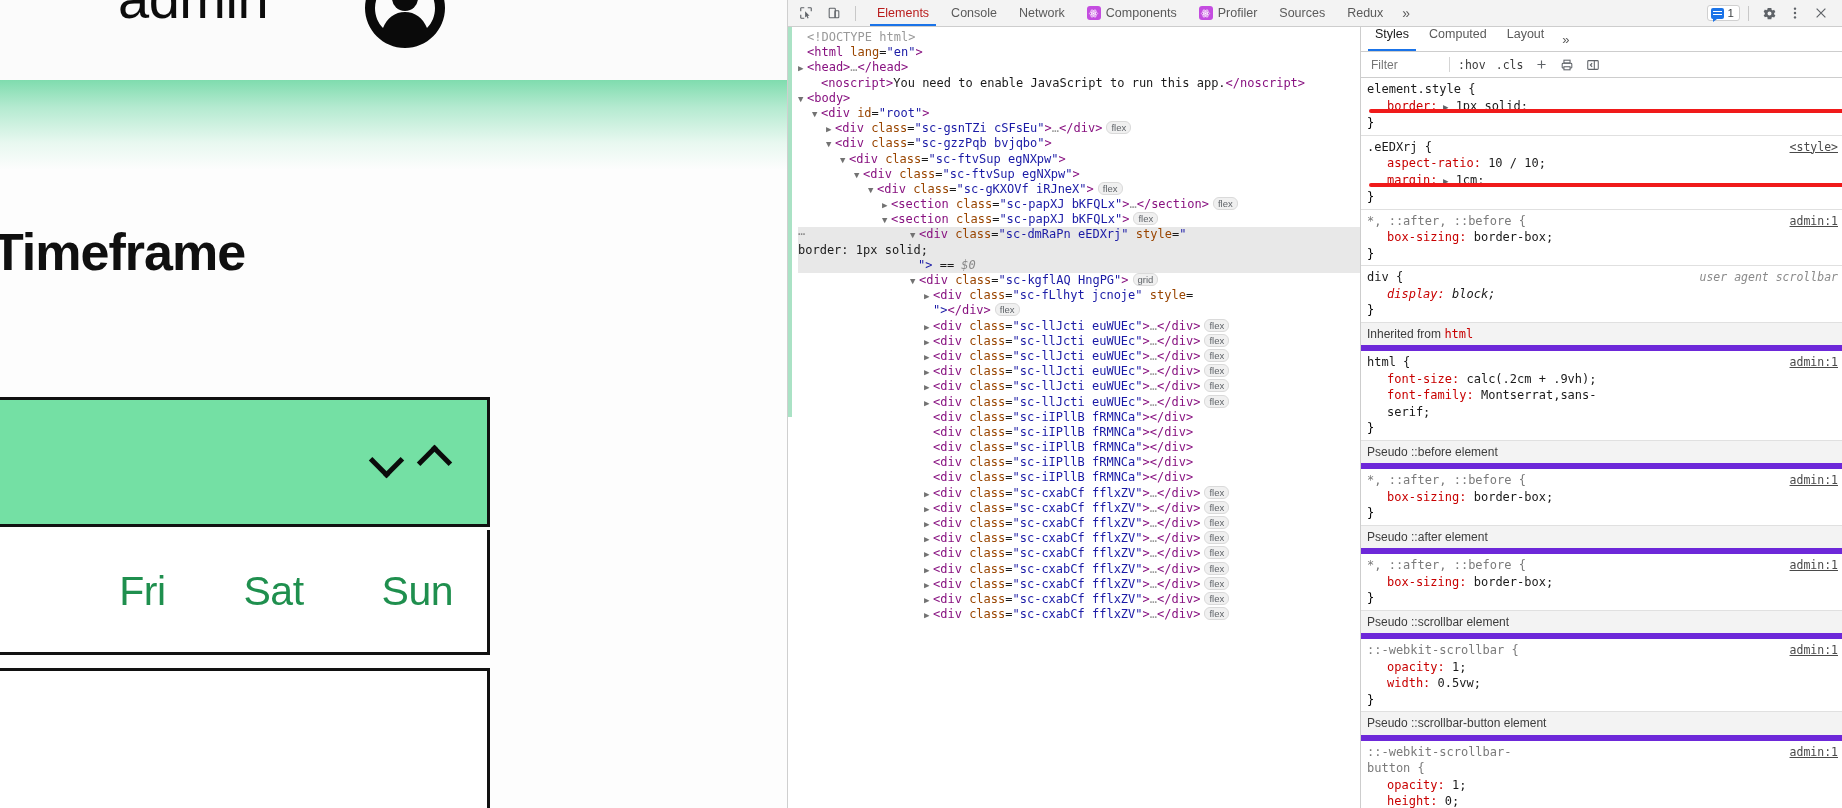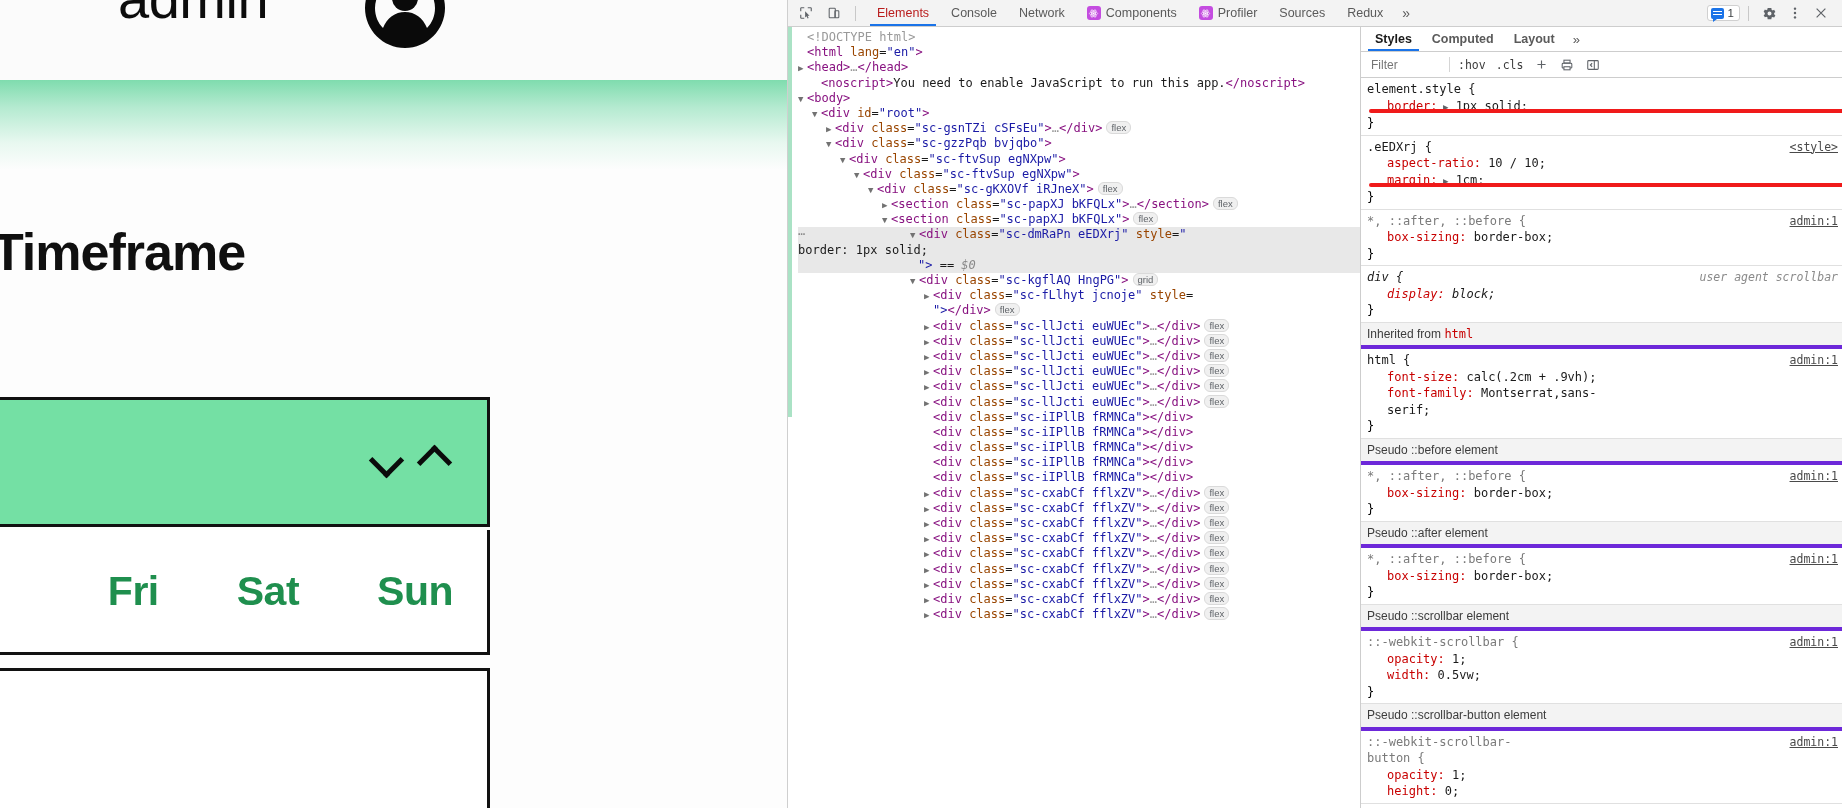--- a/index.html
+++ b/index.html
@@ -121,21 +121,21 @@
     border-bottom: 3px solid #111;
     display: flex;
     align-items: center;
     justify-content: flex-end;
     gap: 78px;
     padding-right: 34px;
     background: #ffffff;
   }
   .day-label {
     font-size: 41px;
-    font-weight: 700;
+    font-weight: 400;
     color: #1f8f4e;
     letter-spacing: -0.5px;
   }
   .below-strip {
     position: absolute;
     left: -10px;
     top: 668px;
     width: 500px;
     height: 140px;
     border-right: 3px solid #111;
@@ -319,28 +319,27 @@
   .styles-tabs {
     height: 25px;
     min-height: 25px;
     display: flex;
     align-items: stretch;
     border-bottom: 1px solid #cdcdcd;
     background: #ffffff;
     padding-left: 4px;
   }
   .st-tab {
-    display: flex; align-items: center;
+    display: flex; align-items: flex-start;
     padding: 0 10px;
     font-size: 12.5px;
     color: #5a5a5a;
     cursor: pointer;
     position: relative;
     white-space: nowrap;
-    font-weight: bold;
   }
   .st-tab.active { color: #1a1a1a; }
   .st-tab.active::after {
     content:"";position:absolute;left:3px;right:3px;bottom:0;height:2px;background:#1a73e8;
   }
   .st-more { display:flex;align-items:center;padding:0 8px;color:#5a5a5a;font-size:13px;cursor:pointer;}
 
   .styles-filterbar {
     height: 26px;
     min-height: 26px;
@@ -407,21 +406,21 @@
   }
   .arrow { color: #5f6368; font-size: 9px; }
   .red-underline {
     position: absolute;
     height: 4px;
     background: #f01a1a;
     border-radius: 2px;
   }
   .section-label {
     background: #f3f3f3;
-    border-bottom: 4px solid #6d28d9;
+    border-bottom: 6px solid #6d28d9;
     padding: 3px 0 3px 6px;
     font-family: "Liberation Sans", sans-serif;
     font-size: 12px;
     color: #3c3c3c;
   }
   .section-label .tagcol { color: #c80000; font-family:"DejaVu Sans Mono",monospace;}
 </style>
 </head>
 <body>
 
@@ -654,21 +653,21 @@
               <div class="decl"><span class="prop">aspect-ratio:</span><span class="val"> 10 / 10;</span></div>
               <div class="decl"><span class="prop">margin:</span><span class="arrow"> ▶</span><span class="val"> 1cm;</span><div class="red-underline" style="left: 2px; right: -160px; top: 11px; position: absolute;"></div></div>
               <div>}</div>
             </div>
             <div class="rule" style="position: relative;">
               <div class="rule-head"><span class="sel-name gray">*, ::after, ::before {</span><span class="origin">admin:1</span></div>
               <div class="decl"><span class="prop">box-sizing:</span><span class="val"> border-box;</span></div>
               <div>}</div>
             </div>
             <div class="rule" style="position: relative;">
-              <div class="rule-head"><span class="sel-name" style="font-style: italic;">div {</span><span class="origin noul">user agent scrollbar</span></div>
+              <div class="rule-head"><span class="sel-name" style="">div {</span><span class="origin noul">user agent scrollbar</span></div>
               <div class="decl" style="font-style: italic;"><span class="prop">display:</span><span class="val"> block;</span></div>
               <div>}</div>
             </div>
             <div class="section-label"><span>Inherited from </span><span class="tagcol">html</span></div>
             <div class="rule" style="position: relative;">
               <div class="rule-head"><span class="sel-name">html {</span><span class="origin">admin:1</span></div>
               <div class="decl"><span class="prop">font-size:</span><span class="val"> calc(.2cm + .9vh);</span></div>
               <div class="decl"><span class="prop">font-family:</span><span class="val"> Montserrat,sans-</span></div>
               <div class="decl"><span class="val">    serif;</span></div>
               <div>}</div>

